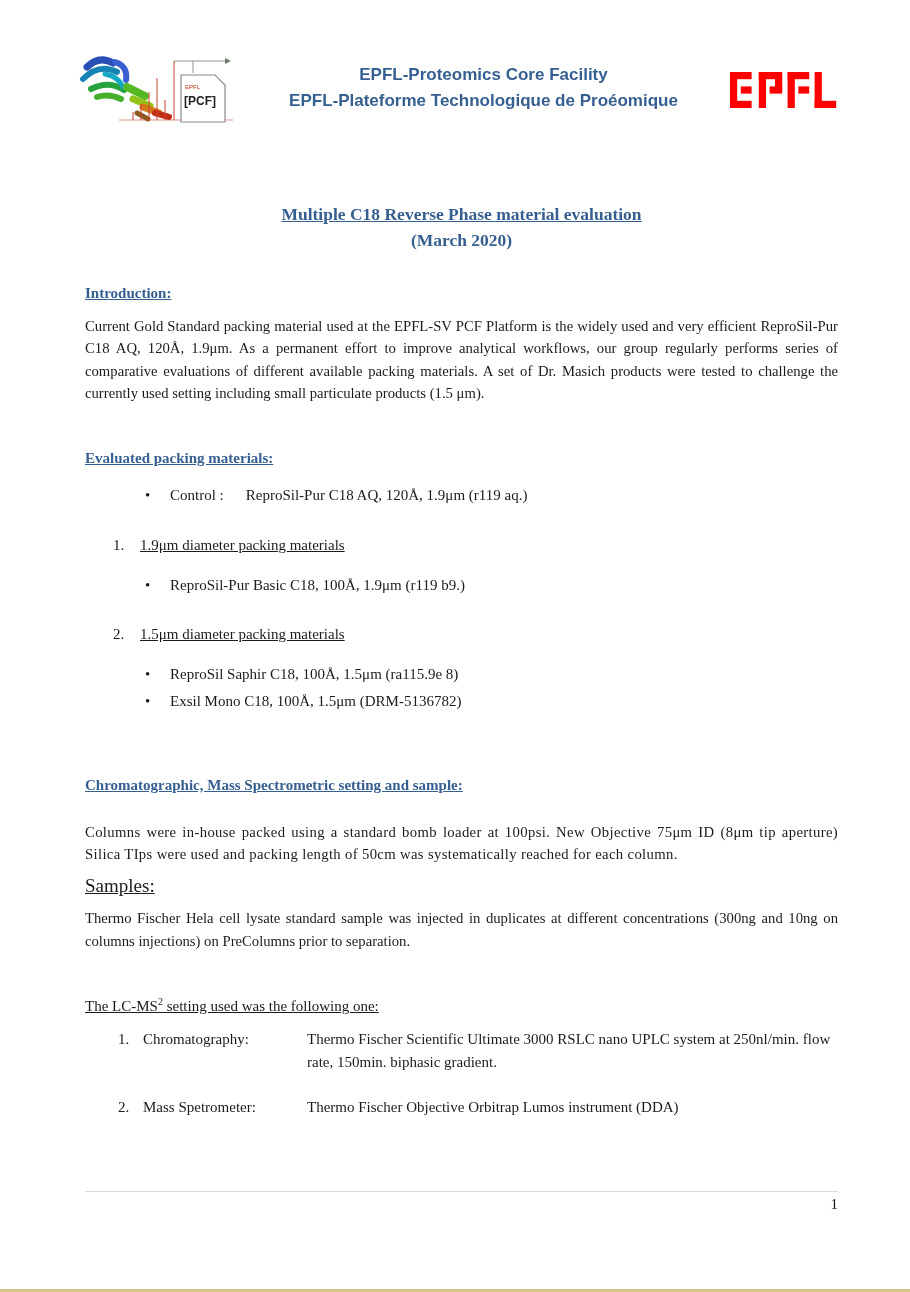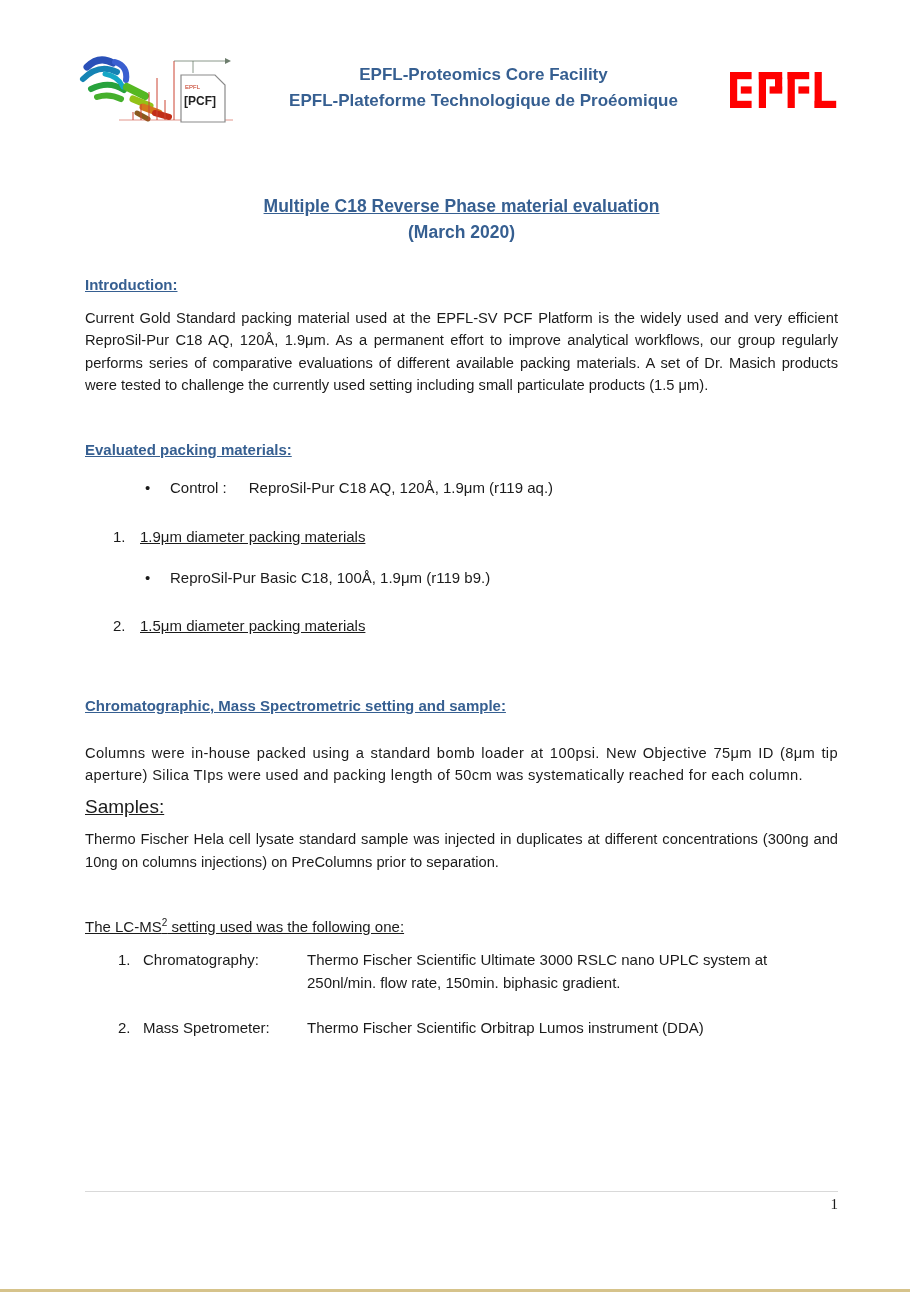--- a/index.html
+++ b/index.html
@@ -18,21 +18,21 @@
     display:flex; align-items:center; justify-content:space-between;
   }
   .pcf-logo { width:162px; height:82px; flex:0 0 auto; }
   .org-title {
     flex:1; text-align:center;
     color:#365f91; font-weight:bold; font-size:17px; line-height:26px;
   }
   .epfl-logo { width:108px; height:40px; flex:0 0 auto; margin-top:4px; }
 
   
-  .content { position:absolute; left:85px; top:0; width:753px; }
+  .content { position:absolute; left:85px; top:8px; width:753px;font-family:Liberation Serif, serif; }
 
   .doc-title { margin-top:193px; text-align:center; color:#365f91; font-weight:bold; font-size:17.5px; line-height:26px; }
   .doc-title .u { text-decoration:underline; }
 
   .sec-head {
     color:#365f91; font-weight:bold; font-size:15px; line-height:20px;
     text-decoration:underline;
   }
   .sec-head.black { color:#1b1b1b; font-weight:normal; }
 
@@ -171,41 +171,45 @@
     <div class="num-title">
       <span class="num">1.</span><span class="txt">1.9μm diameter packing materials</span>
     </div>
     <ul class="blist">
       <li class="bullet-li">ReproSil-Pur Basic C18, 100Å, 1.9μm (r119 b9.)</li>
     </ul>
 
     <div class="num-title g2">
       <span class="num">2.</span><span class="txt">1.5μm diameter packing materials</span>
     </div>
+    <ul class="blist">
+      <li class="bullet-li">ReproSil Saphir C18, 100Å, 1.5μm (ra115.9e 8)</li>
+      <li class="bullet-li">Exsil Mono C18, 100Å, 1.5μm (DRM-5136782)</li>
+    </ul>
 
     <div class="sec-head h-chrom">Chromatographic, Mass Spectrometric setting and sample:</div>
     <p class="para p-chrom">Columns were in-house packed using a standard bomb loader at 100psi. New Objective 75μm ID (8μm tip aperture) Silica TIps were used and packing length of 50cm was systematically reached for each column.</p>
 
     <div class="sec-head black h-samples">Samples:</div>
     <p class="para p-samples">Thermo Fischer Hela cell lysate standard sample was injected in duplicates at different concentrations (300ng and 10ng on columns injections) on PreColumns prior to separation.</p>
 
     <div class="sec-head black h-lcms">
       <span>The LC-MS</span><sup>2</sup><span> setting used was the following one:</span>
     </div>
 
     <div class="lcms-item">
       <span class="num">1.</span>
       <span class="lbl">Chromatography:</span>
       <span class="desc">Thermo Fischer Scientific Ultimate 3000 RSLC nano UPLC system at 250nl/min. flow rate, 150min. biphasic gradient.</span>
     </div>
 
     <div class="lcms-item second">
       <span class="num">2.</span>
       <span class="lbl">Mass Spetrometer:</span>
-      <span class="desc">Thermo Fischer Scientific Orbitrap Lumos instrument (DDA)</span>
+      <span class="desc">Thermo Fischer Objective Orbitrap Lumos instrument (DDA)</span>
     </div>
 
   </div>
 
   <div class="footer-rule"></div>
   <div class="page-num">1</div>
   <div class="bottom-strip"></div>
 
 </div>
 

